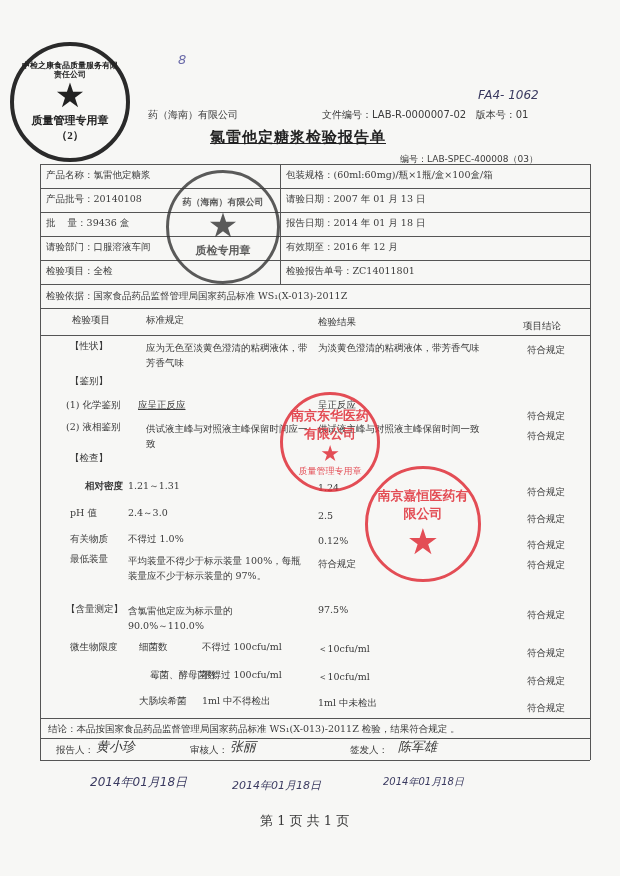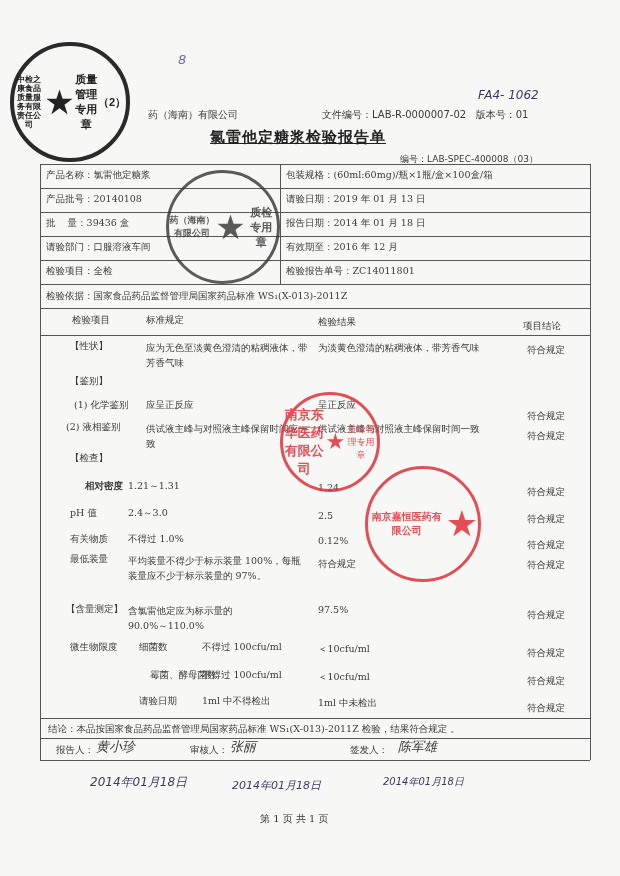--- a/index.html
+++ b/index.html
@@ -13,30 +13,30 @@
   .docno { left:322px; top:108px; font-size:10px; font-family:"DejaVu Sans", sans-serif; }
   .title { left:210px; top:128px; font-size:15px; letter-spacing:1px; text-decoration:underline; color:#222; font-family:"DejaVu Sans", sans-serif;font-weight:bold; }
   .specno { left:400px; top:153px; font-size:9px; font-family:"DejaVu Sans", sans-serif; }
   .hline { position:absolute; height:1px; background:#555; }
   .vline { position:absolute; width:1px; background:#555; }
   .cell { position:absolute; font-size:9.5px; white-space:nowrap; }
   .ok { position:absolute; left:527px; font-size:9.5px; }
   .wrap { white-space:normal; line-height:15px; }
   .stamp {
     position:absolute; border-radius:50%; display:flex; align-items:center; justify-content:center;
-    flex-direction:row; text-align:center; font-family:Liberation Sans, sans-serif;
+    flex-direction:column; text-align:center; font-family:Liberation Serif, serif;
   }
   .stamp-black { left:10px; top:42px; width:112px; height:112px; border:4px solid #2a2a2a; color:#222; }
   .stamp-black2 { left:166px; top:170px; width:108px; height:108px; border:3px solid #333; color:#333; }
   .stamp-red1 { left:280px; top:392px; width:94px; height:94px; border:3px solid #e0303a; color:#e0303a; opacity:.85; }
   .stamp-red2 { left:365px; top:466px; width:110px; height:110px; border:3px solid #e0303a; color:#e0303a; opacity:.85; }
   .star { font-size:34px; line-height:34px; }
   .stamp .ring { font-size:9px; font-weight:bold; }
   .stamp .inner { font-size:11px; font-weight:bold; }
-  .footer { left:260px; top:812px; font-size:10px; }
+  .footer { left:260px; top:812px; font-size:13px; }
   .sig { font-family:"DejaVu Sans", sans-serif; font-style:italic; color:#333; font-size:13px; }
 </style>
 </head>
 <body>
 
 <div class="abs hand" style="left:178px;top:52px;font-size:13px;color:#6a6aa8;">8</div>
 <div class="abs hand" style="left:478px;top:88px;font-size:12px;">FA4- 1062</div>
 
 <div class="abs company">药（海南）有限公司</div>
 <div class="abs docno">
@@ -57,43 +57,43 @@
 <div class="hline" style="left:40px;top:284px;width:550px;"></div>
 <div class="hline" style="left:40px;top:308px;width:550px;"></div>
 <div class="hline" style="left:40px;top:335px;width:550px;"></div>
 <div class="hline" style="left:40px;top:718px;width:550px;"></div>
 <div class="hline" style="left:40px;top:738px;width:550px;"></div>
 <div class="hline" style="left:40px;top:760px;width:550px;"></div>
 
 <div class="cell" style="left:46px;top:169px;"><span>产品名称：</span><span>氯雷他定糖浆</span></div>
 <div class="cell" style="left:286px;top:169px;"><span>包装规格：</span><span>(60ml:60mg)/瓶×1瓶/盒×100盒/箱</span></div>
 <div class="cell" style="left:46px;top:193px;"><span>产品批号：</span><span>20140108</span></div>
-<div class="cell" style="left:286px;top:193px;"><span>请验日期：</span><span>2019 年 01 月 13 日</span></div>
+<div class="cell" style="left:286px;top:193px;"><span>请验日期：</span><span>2007 年 01 月 13 日</span></div>
 <div class="cell" style="left:46px;top:217px;"><span style="white-space:pre">批    量：</span><span>39436 盒</span></div>
 <div class="cell" style="left:286px;top:217px;"><span>报告日期：</span><span>2014 年 01 月 18 日</span></div>
 <div class="cell" style="left:46px;top:241px;"><span>请验部门：</span><span>口服溶液车间</span></div>
 <div class="cell" style="left:286px;top:241px;"><span>有效期至：</span><span>2016 年 12 月</span></div>
 <div class="cell" style="left:46px;top:265px;"><span>检验项目：</span><span>全检</span></div>
 <div class="cell" style="left:286px;top:265px;"><span>检验报告单号：</span><span>ZC14011801</span></div>
 <div class="cell" style="left:46px;top:290px;"><span>检验依据：</span><span>国家食品药品监督管理局国家药品标准 WS₁(X-013)-2011Z</span></div>
 
 <div class="cell" style="left:72px;top:314px;">检验项目</div>
 <div class="cell" style="left:146px;top:314px;">标准规定</div>
 <div class="cell" style="left:318px;top:316px;">检验结果</div>
 <div class="cell" style="left:523px;top:320px;">项目结论</div>
 
 <div class="cell" style="left:70px;top:340px;">【性状】</div>
 <div class="cell wrap" style="left:146px;top:340px;width:168px;">应为无色至淡黄色澄清的粘稠液体，带芳香气味</div>
 <div class="cell wrap" style="left:318px;top:340px;width:200px;">为淡黄色澄清的粘稠液体，带芳香气味</div>
 <div class="ok" style="top:344px;">符合规定</div>
 
 <div class="cell" style="left:70px;top:375px;">【鉴别】</div>
 
-<div class="cell" style="left:66px;top:399px;margin-left:8px;">(1) 化学鉴别</div>
-<div class="cell" style="left:146px;top:399px;">应呈正反应</div>
+<div class="cell" style="left:66px;top:399px;">(1) 化学鉴别</div>
+<div class="cell" style="left:138px;top:399px;text-decoration:underline;">应呈正反应</div>
 <div class="cell" style="left:318px;top:399px;">呈正反应</div>
 <div class="ok" style="top:410px;">符合规定</div>
 
 <div class="cell" style="left:66px;top:421px;">(2) 液相鉴别</div>
 <div class="cell wrap" style="left:146px;top:421px;width:168px;">供试液主峰与对照液主峰保留时间应一致</div>
 <div class="cell wrap" style="left:318px;top:421px;width:200px;">供试液主峰与对照液主峰保留时间一致</div>
 <div class="ok" style="top:430px;">符合规定</div>
 
 <div class="cell" style="left:70px;top:452px;">【检查】</div>
 
@@ -126,21 +126,21 @@
 <div class="cell" style="left:139px;top:641px;">细菌数</div>
 <div class="cell" style="left:202px;top:641px;">不得过 100cfu/ml</div>
 <div class="cell" style="left:318px;top:643px;">＜10cfu/ml</div>
 <div class="ok" style="top:647px;">符合规定</div>
 
 <div class="cell" style="left:139px;top:669px;margin-left:11px;">霉菌、酵母菌数</div>
 <div class="cell" style="left:202px;top:669px;">不得过 100cfu/ml</div>
 <div class="cell" style="left:318px;top:671px;">＜10cfu/ml</div>
 <div class="ok" style="top:675px;">符合规定</div>
 
-<div class="cell" style="left:139px;top:695px;">请验日期</div>
+<div class="cell" style="left:139px;top:695px;">大肠埃希菌</div>
 <div class="cell" style="left:202px;top:695px;">1ml 中不得检出</div>
 <div class="cell" style="left:318px;top:697px;text-align:center;">1ml 中未检出</div>
 <div class="ok" style="top:702px;">符合规定</div>
 
 <div class="cell" style="left:48px;top:723px;">结论：本品按国家食品药品监督管理局国家药品标准 WS₁(X-013)-2011Z 检验，结果符合规定 。</div>
 
 <div class="cell" style="left:56px;top:744px;">报告人：</div>
 <div class="abs sig" style="left:96px;top:738px;">黄小珍</div>
 <div class="cell" style="left:190px;top:744px;">审核人：</div>
 <div class="abs sig" style="left:230px;top:738px;">张丽</div>
@@ -166,15 +166,15 @@
   <div class="inner">质检专用章</div>
 </div>
 
 <div class="stamp stamp-red1">
   <div class="ring" style="font-size:13px;width:84px;">南京东华医药有限公司</div>
   <div class="star" style="font-size:22px;line-height:22px;">★</div>
   <div class="inner" style="font-size:9px;font-weight:normal;">质量管理专用章</div>
 </div>
 
 <div class="stamp stamp-red2">
-  <div class="ring" style="font-size:10px;width:96px;">南京嘉恒医药有限公司</div>
+  <div class="ring" style="font-size:13px;width:96px;">南京嘉恒医药有限公司</div>
   <div class="star" style="font-size:36px;line-height:38px;">★</div>
 </div>
 
 </body></html>

